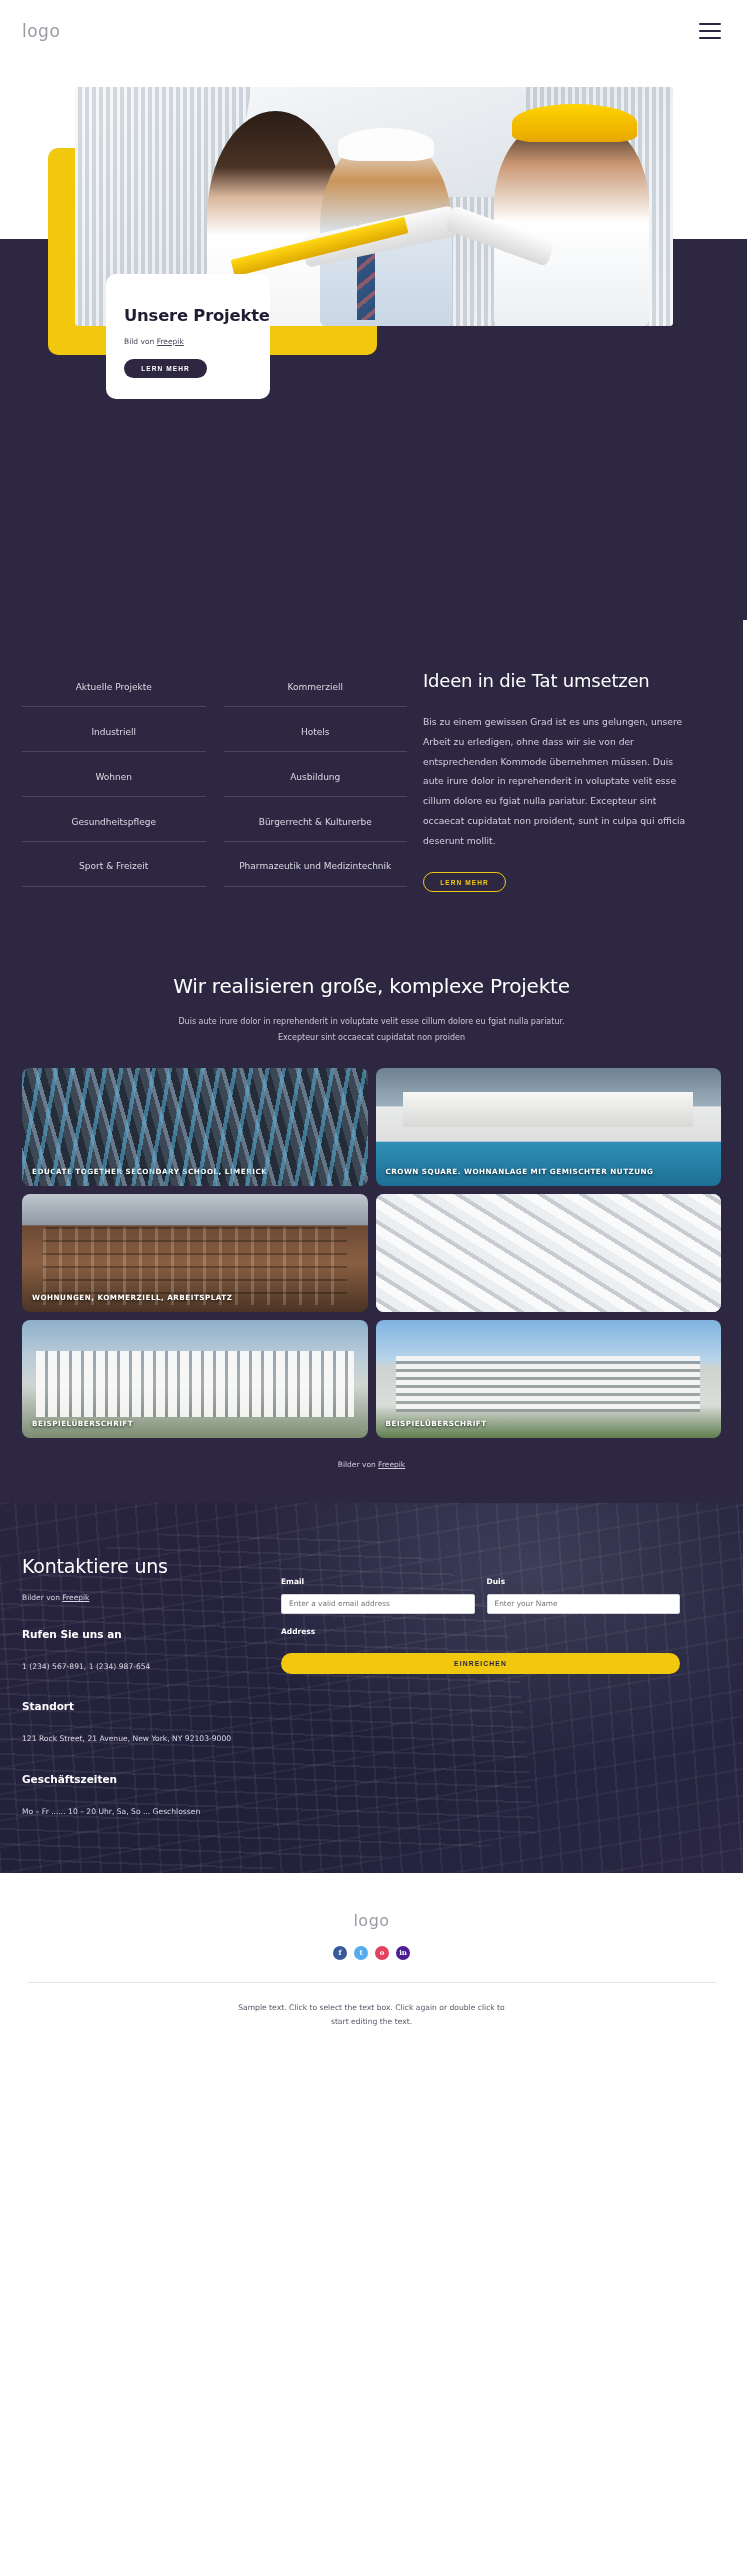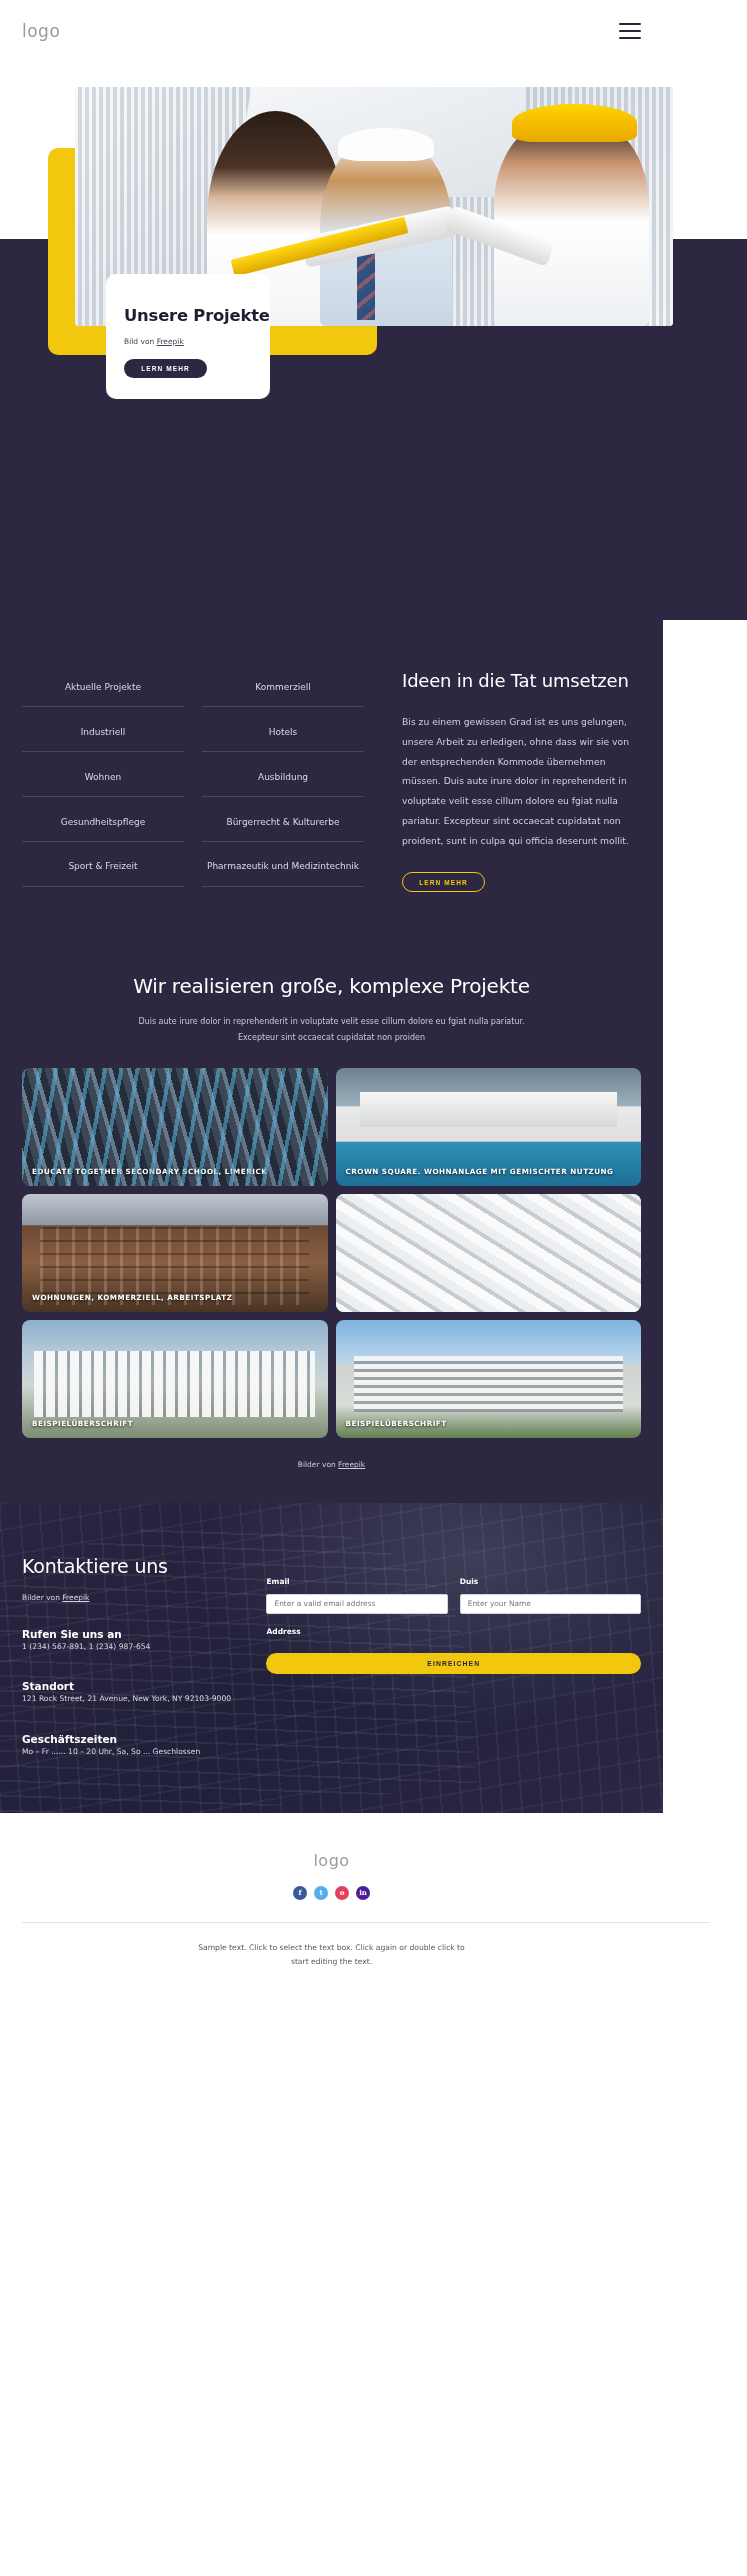--- a/index.html
+++ b/index.html
@@ -4,21 +4,21 @@
 <style>
   * { margin:0; padding:0; box-sizing:border-box; }
   html,body { width:747px; }
   body {
     font-family:"DejaVu Sans", sans-serif;
     background:#ffffff;
     width:747px; height:2576px;
     overflow:hidden;
     position:relative;
   }
-  .page { width:663px; position:relative; }
+  .page { width:743px; position:relative; }
 
   
   .header {
     height:62px; background:#ffffff;
     display:flex; align-items:center; justify-content:space-between;
     padding:0 22px;
     position:relative; z-index:40;
   }
   .logo {
     font-size:17px; color:#9a9aa3; letter-spacing:0.5px;
@@ -104,21 +104,21 @@
   .credit { font-size:7.5px; color:#4a4458; margin-top:12px; }
   .credit a { color:#4a4458; text-decoration:underline; }
   .btn-dark {
     margin-top:13px; display:inline-flex; align-items:center; justify-content:center;
     background:#2e2742; color:#ffffff; border:none; border-radius:40px;
     font-size:6.5px; font-weight:700; letter-spacing:1.1px;
     width:83px; height:19px; cursor:pointer;
   }
 
   
-  .sec-cats { background:#2e2742; padding:48px 22px 60px; display:flex; gap:38px; }
+  .sec-cats { background:#2e2742; padding:48px 22px 60px; display:flex; gap:16px; }
   .cats { width:385px; display:grid; grid-template-columns:1fr 1fr; column-gap:18px; }
   .cat {
     height:39px; display:flex; align-items:center; justify-content:center; text-align:center;
     border-bottom:1px solid #4c455f;
     font-size:9px; color:#dcd9e4; line-height:1.35; padding:0 4px; cursor:pointer;
   }
   .rtext { width:269px; padding-top:2px; }
   .rtext h2 {
     font-size:18px; font-weight:400; color:#ffffff; line-height:1.22; letter-spacing:-0.2px;
   }
@@ -191,21 +191,21 @@
     background:repeating-linear-gradient(8deg, rgba(255,255,255,.06) 0 2px, transparent 2px 15px);
     border-radius:50% 50% 0 0; transform:rotate(-6deg);
   }
   .contact-inner { position:relative; display:flex; gap:22px; z-index:2; }
   .c-left { width:237px; }
   .c-left h2 { font-size:19px; font-weight:400; color:#ffffff; letter-spacing:-0.2px; }
   .c-left .credit { font-size:7.5px; color:#d8d5e2; margin-top:16px; }
   .c-left .credit a { color:#d8d5e2; text-decoration:underline; }
   .c-block { margin-top:26px; }
   .c-block h3 { font-size:10.5px; font-weight:700; color:#ffffff; }
-  .c-block p { margin-top:0; font-size:7.6px; color:#dcd9e6; line-height:1.85; }
+  .c-block p { margin-top:20px; font-size:7.6px; color:#dcd9e6; line-height:1.85; }
   .c-right { width:399px; padding-top:22px; }
   .row2 { display:flex; gap:12px; }
   .fgroup { flex:1; margin-bottom:13px; }
   .fgroup label { display:block; font-size:7.5px; font-weight:700; color:#ffffff; margin-bottom:5px; }
   .fgroup input, .fgroup textarea {
     width:100%; border:1px solid #d5d5d5; background:#ffffff; border-radius:2px;
     font-family:"DejaVu Sans", sans-serif; font-size:7.4px; color:#333; padding:6px 7px;
   }
   .fgroup input { height:20px; }
   .fgroup textarea { height:53px; resize:none; }

